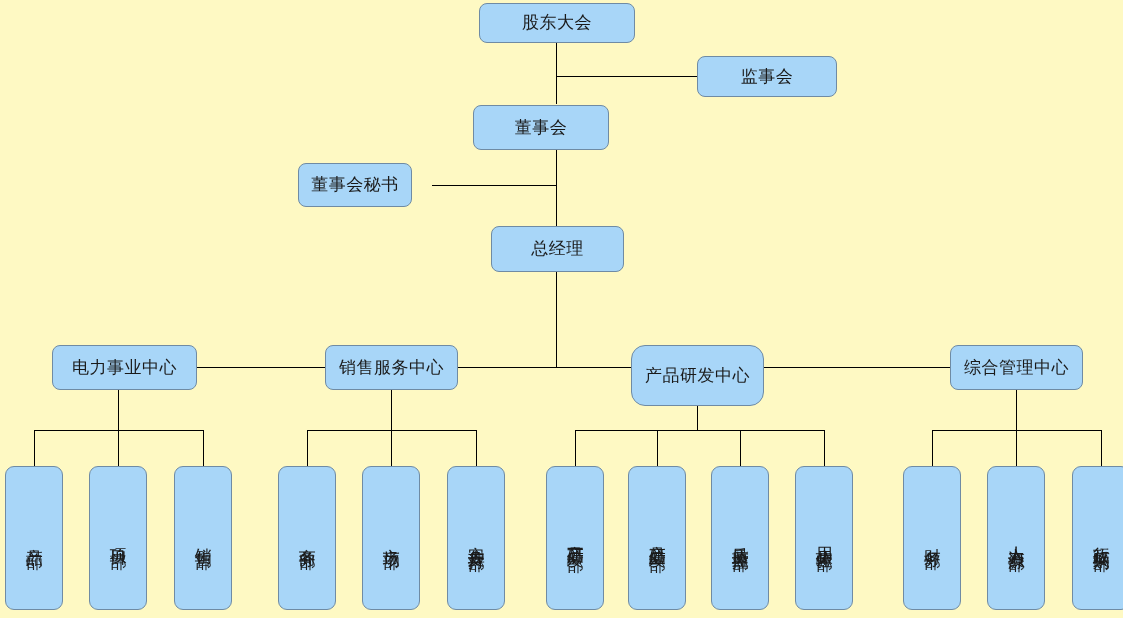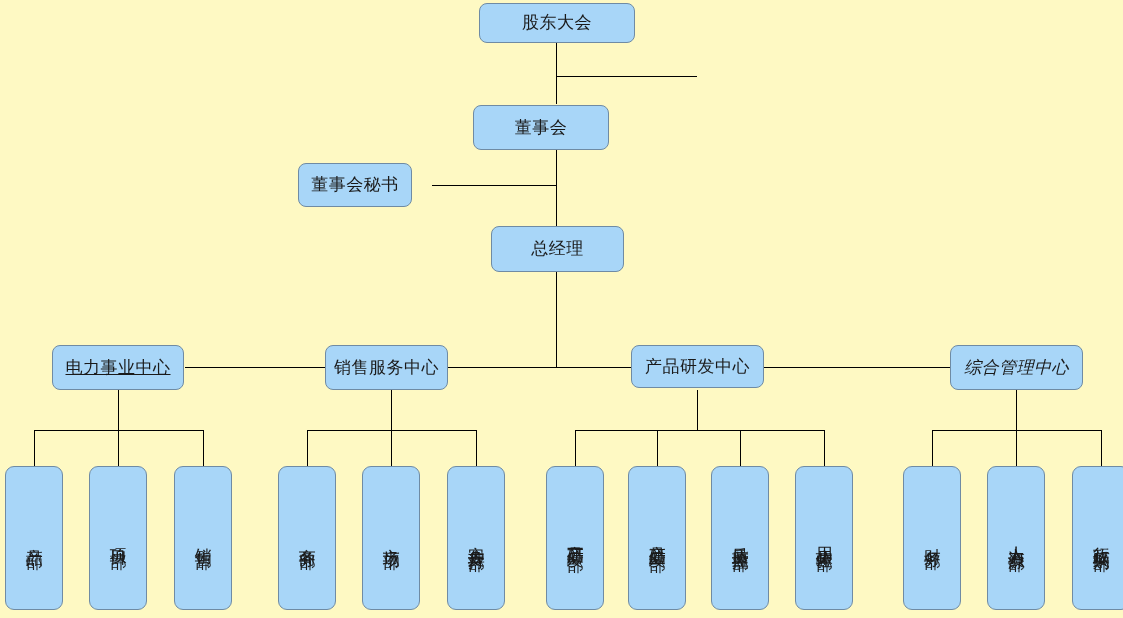--- a/index.html
+++ b/index.html
@@ -93,46 +93,49 @@
   <div class="edge v" style="left:1016px; top:390px; height:40px;"></div>
   <div class="edge h" style="left:932px; top:430px; width:169px;"></div>
   <div class="edge v" style="left:932px; top:430px; height:36px;"></div>
   <div class="edge v" style="left:1016px; top:430px; height:36px;"></div>
   <div class="edge v" style="left:1101px; top:430px; height:36px;"></div>
 
   <div class="node" style="left:479px; top:3px; width:156px; height:40px;">
     <span class="node-label">股东大会</span>
   </div>
 
+  <div class="node" style="left:697px; top:56px; width:140px; height:41px;">
+    <span class="node-label">监事会</span>
+  </div>
 
   <div class="node" style="left:473px; top:105px; width:136px; height:45px;">
     <span class="node-label">董事会</span>
   </div>
 
   <div class="node" style="left:298px; top:163px; width:114px; height:44px;">
     <span class="node-label">董事会秘书</span>
   </div>
 
   <div class="node" style="left:491px; top:226px; width:133px; height:46px;justify-content:center;">
     <span class="node-label">总经理</span>
   </div>
 
-  <div class="node" style="left:52px; top:345px; width:132px; height:45px;text-decoration:underline;">
+  <div class="node" style="left:52px; top:345px; width:145px; height:45px;">
     <span class="node-label">电力事业中心</span>
   </div>
 
-  <div class="node" style="left:325px; top:345px; width:123px; height:45px;">
+  <div class="node" style="left:325px; top:345px; width:133px; height:45px;">
     <span class="node-label">销售服务中心</span>
   </div>
 
-  <div class="node" style="left:631px; top:345px; width:133px; height:43px;">
+  <div class="node" style="left:631px; top:345px; width:133px; height:61px;border-radius:14px;">
     <span class="node-label">产品研发中心</span>
   </div>
 
-  <div class="node" style="left:950px; top:345px; width:133px; height:45px;font-style:italic;">
+  <div class="node" style="left:950px; top:345px; width:133px; height:45px;">
     <span class="node-label">综合管理中心</span>
   </div>
 
   <div class="node vertical" style="left:5px; top:466px; width:58px; height:144px;">
     <span class="node-label">产品部</span>
   </div>
   <div class="node vertical" style="left:89px; top:466px; width:58px; height:144px;">
     <span class="node-label">项目部</span>
   </div>
   <div class="node vertical" style="left:174px; top:466px; width:58px; height:144px;">

